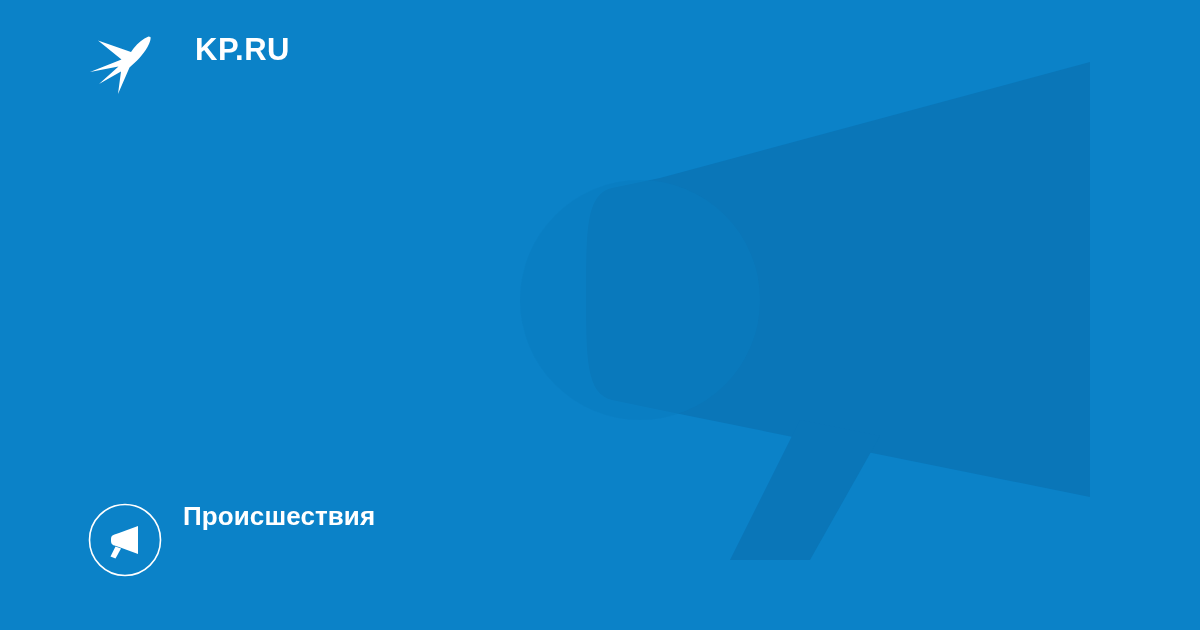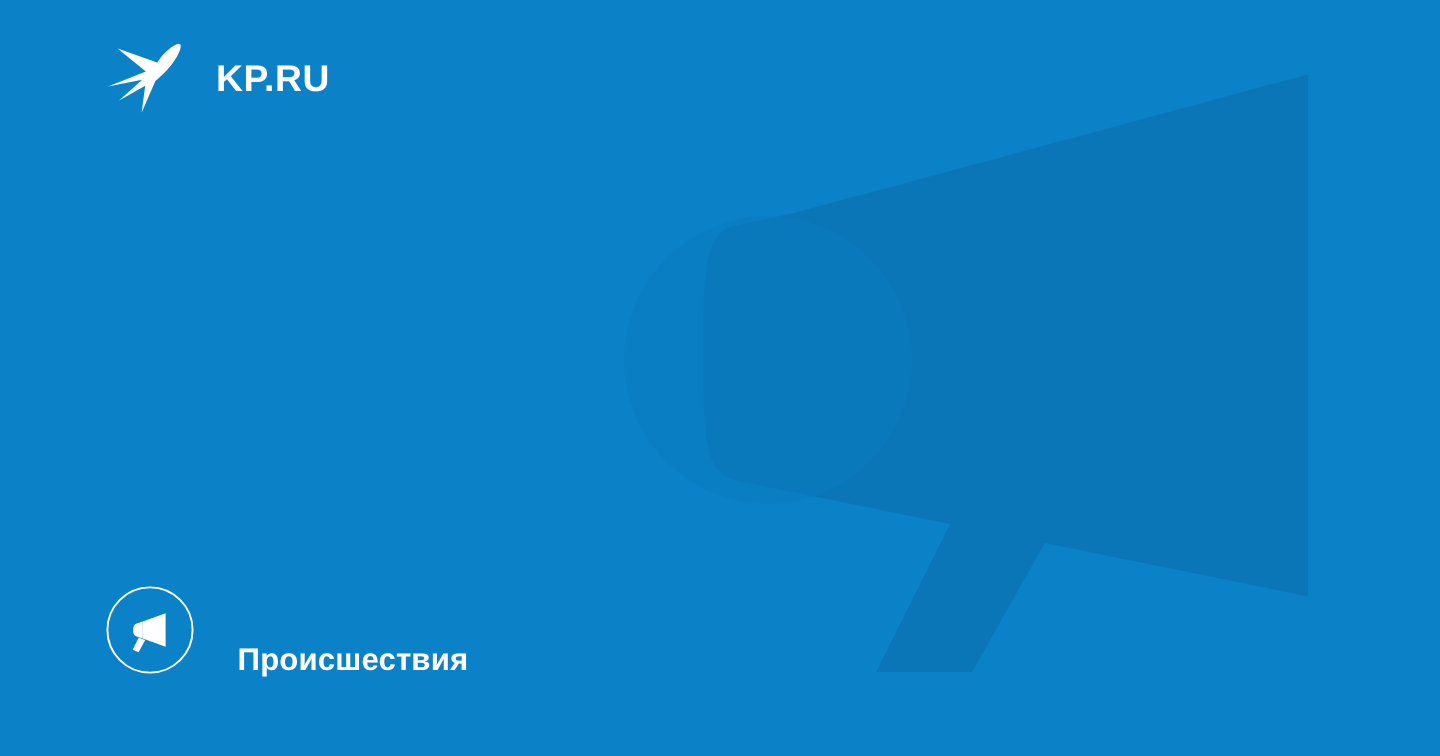--- a/index.html
+++ b/index.html
@@ -29,22 +29,21 @@
     height: 630px;
     pointer-events: none;
   }
 
   
   .brand {
     position: absolute;
     left: 88px;
     top: 34px;
     display: flex;
-    align-items: center;
-    gap: 18px;
+    gap: 33px;
     height: 62px;
   }
   .brand-mark {
     width: 74px;
     height: 62px;
     display: block;
     flex: 0 0 auto;
   }
   .brand-text {
     color: #ffffff;
@@ -70,24 +69,24 @@
   }
   .headline .hl-line {
     display: block;
     white-space: nowrap;
   }
 
   
   .category {
     position: absolute;
     left: 88px;
-    top: 488px;
+    top: 503px;
     display: flex;
-    align-items: flex-end;
-    gap: 36px;
+    align-items: flex-start;
+    gap: 21px;
     height: 74px;
   }
   .cat-badge {
     width: 74px;
     height: 74px;
     flex: 0 0 auto;
     position: relative;
   }
   .cat-badge svg { display: block; }
   .cat-label {

